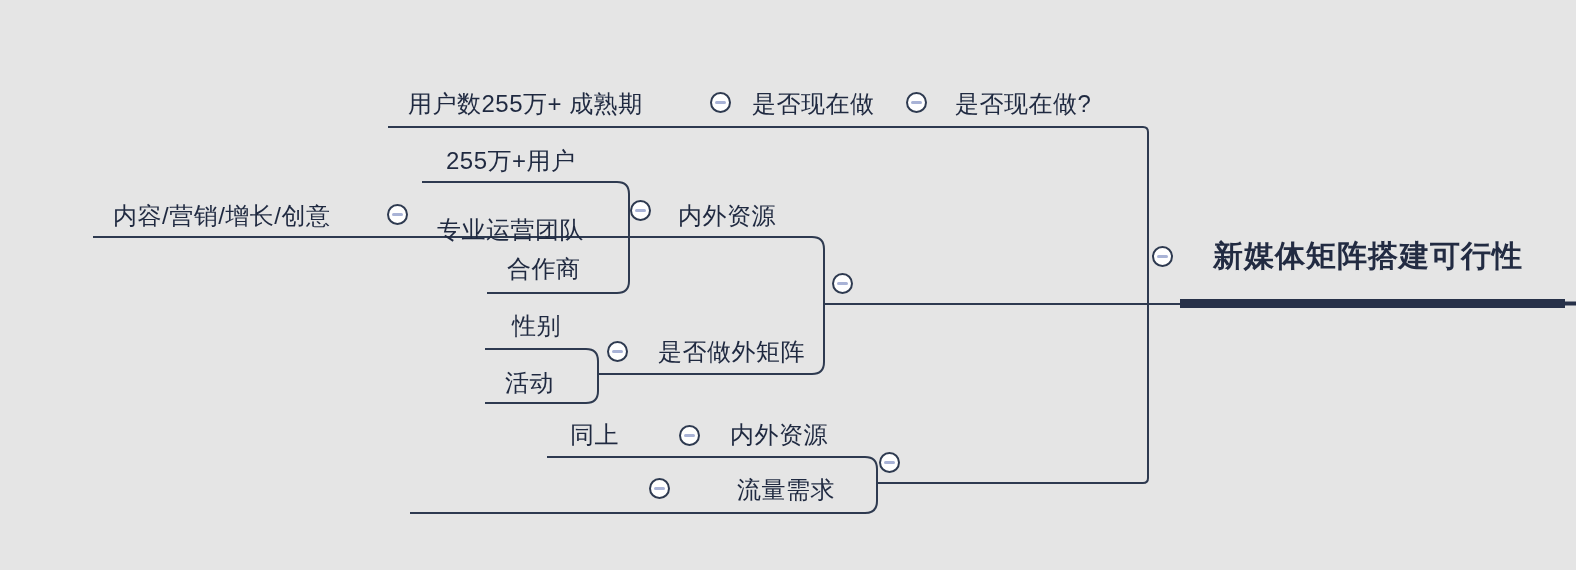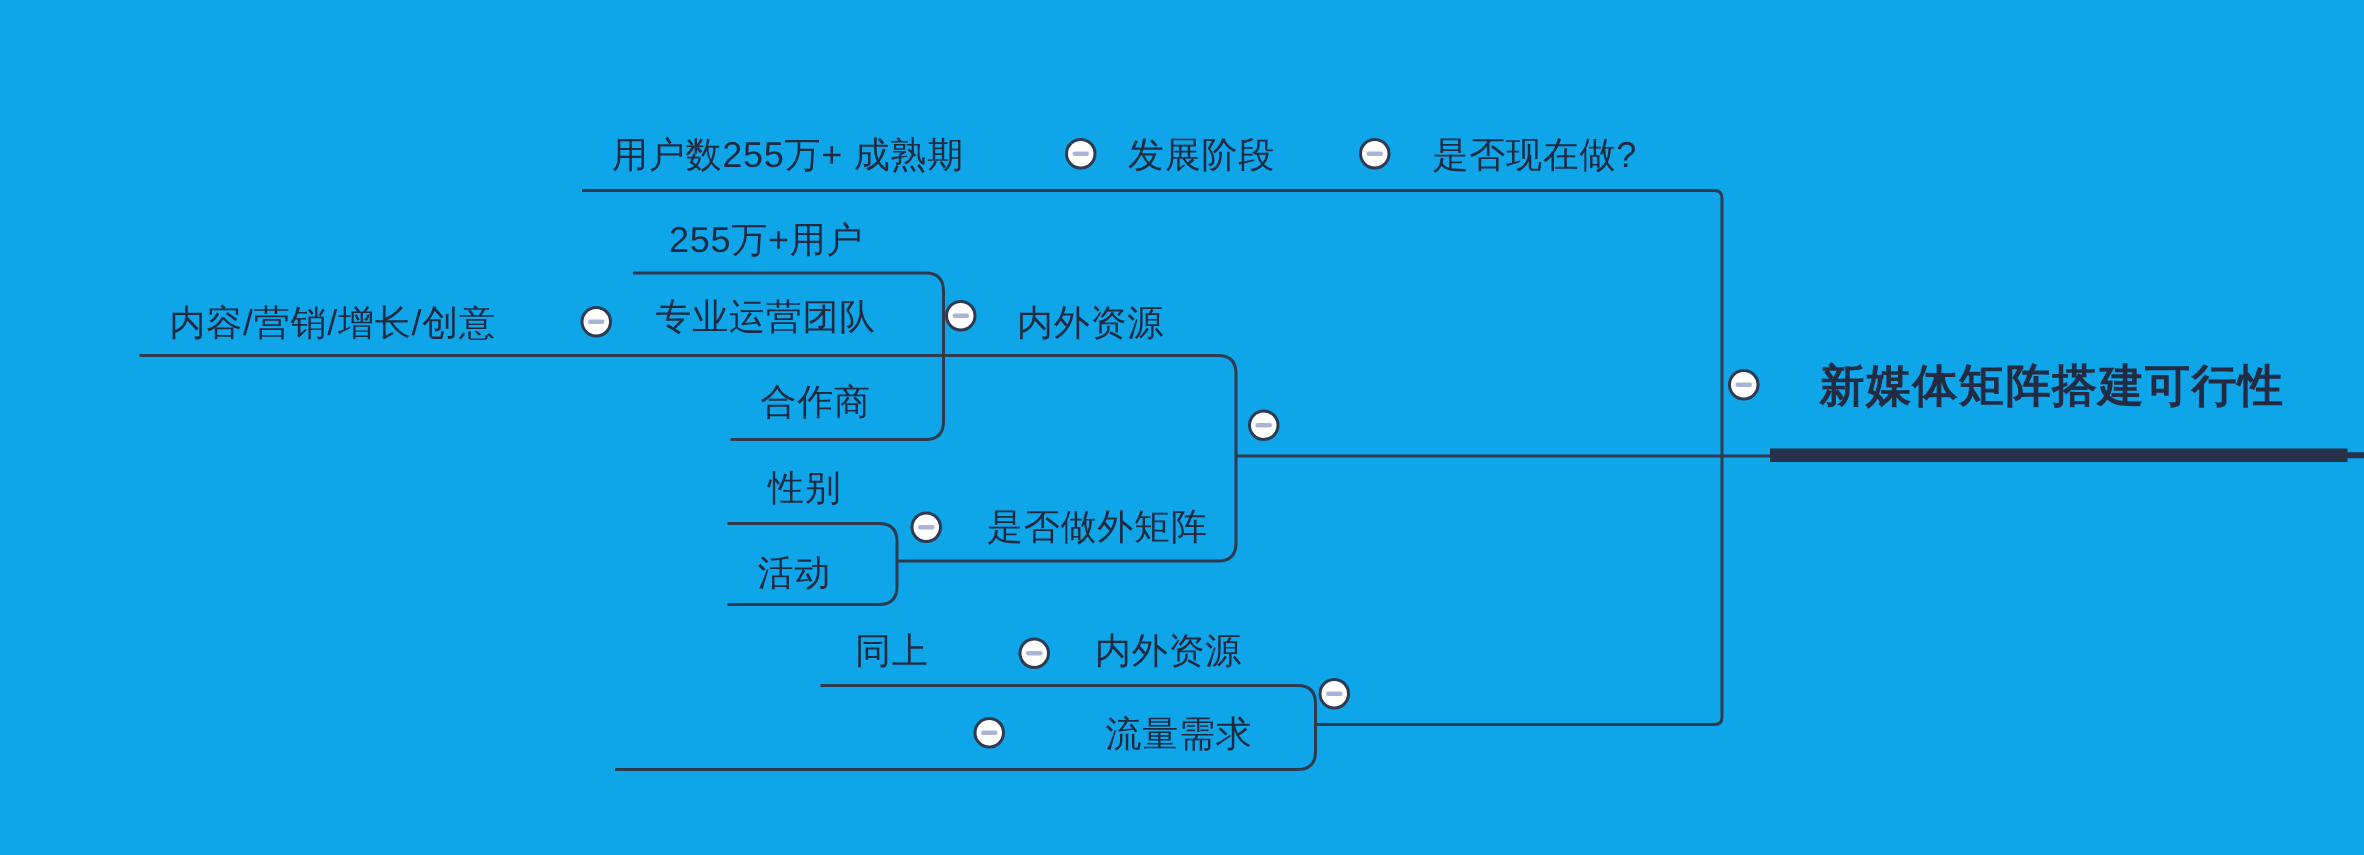--- a/index.html
+++ b/index.html
@@ -1,37 +1,38 @@
 <!DOCTYPE html>
 <html><head>
 <meta charset="utf-8">
 <style>
   html,body{margin:0;padding:0;background:#fff;}
   .canvas{
     position:relative;
     width:1576px;height:570px;
-    background:#0ea5e9;
+    background:#e5e5e5;
     overflow:hidden;
     font-family:"Liberation Sans","DejaVu Sans",sans-serif;
   }
   .lines{position:absolute;left:0;top:0;width:1576px;height:570px;}
   .topic{
     position:absolute;
     font-size:24px;
     line-height:26px;
     color:#1f2940;
     white-space:nowrap;
     letter-spacing:0.5px;
   }
   .root-topic{
     font-size:30px;
     line-height:34px;
     font-weight:bold;
     color:#222b42;
     letter-spacing:1px;
+    font-family:Liberation Mono, monospace;
   }
   .collapse{
     position:absolute;
     width:21px;height:21px;
     box-sizing:border-box;
     border:2px solid #2e3a50;
     border-radius:50%;
     background:#ffffff;
     display:flex;align-items:center;justify-content:center;
     cursor:pointer;
@@ -90,26 +91,26 @@
       <span class="dash"></span>
     </div>
   <div class="collapse" style="left:649px;top:478px">
       <span class="dash"></span>
     </div>
   <div class="collapse" style="left:879px;top:452px">
       <span class="dash"></span>
     </div>
 
   <div class="topic" style="left:408px;top:91px">用户数255万+ 成熟期</div>
-  <div class="topic" style="left:752px;top:91px">发展阶段</div>
+  <div class="topic" style="left:752px;top:91px">是否现在做</div>
   <div class="topic" style="left:955px;top:91px">是否现在做?</div>
 
   <div class="topic" style="left:446px;top:148px">255万+用户</div>
   <div class="topic" style="left:113px;top:203px">内容/营销/增长/创意</div>
-  <div class="topic" style="left:437px;top:199px">专业运营团队</div>
+  <div class="topic" style="left:437px;top:217px">专业运营团队</div>
   <div class="topic" style="left:678px;top:203px">内外资源</div>
   <div class="topic" style="left:507px;top:256px">合作商</div>
 
   <div class="topic root-topic" style="left:1213px;top:241px">新媒体矩阵搭建可行性</div>
 
   <div class="topic" style="left:512px;top:313px">性别</div>
   <div class="topic" style="left:658px;top:339px">是否做外矩阵</div>
   <div class="topic" style="left:505px;top:370px">活动</div>
 
   <div class="topic" style="left:570px;top:422px">同上</div>

